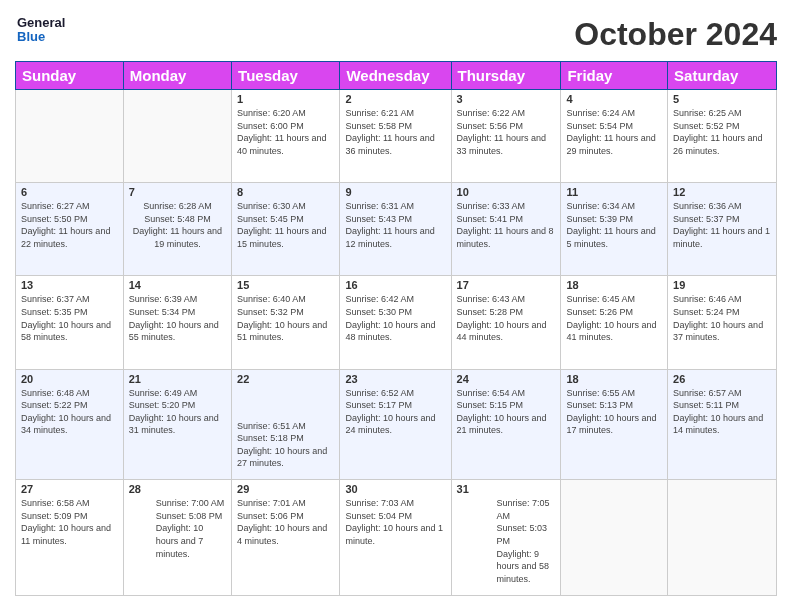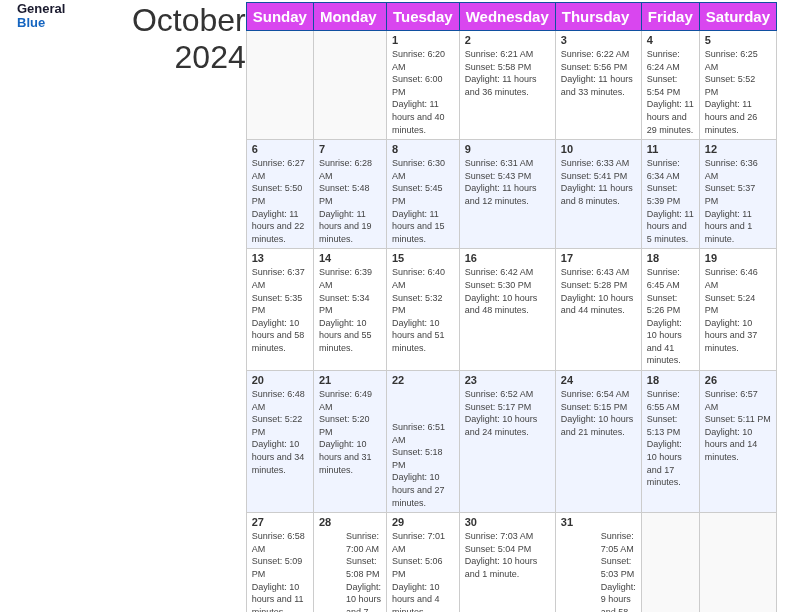--- a/index.html
+++ b/index.html
@@ -6,40 +6,40 @@
     body {
       font-family: Arial, sans-serif;
       background: #fff;
       width: 792px;
       height: 612px;
       overflow: hidden;
     }
     .page {
       width: 792px;
       height: 612px;
-      padding: 2px 15px;
+      padding: 16px 15px;
       display: flex;
-      flex-direction: row;
+      flex-direction: column;
     }
     .header {
       display: flex;
       justify-content: space-between;
       align-items: flex-start;
       margin-bottom: 8px;
     }
     .logo {
       display: flex;
       align-items: center;
     }
     .title-area {
       text-align: right;
     }
     .month-title {
       font-size: 32px;
-      font-weight: normal;
+      font-weight: bold;
       color: #333;
     }
     .subtitle {
       font-size: 14px;
       color: #555;
     }
     .calendar {
       flex: 1;
       border-collapse: collapse;
       width: 100%;
@@ -149,21 +149,21 @@
         </tr>
         <tr class="row-shade">
           <td>
             <span class="day-num">6</span>
             <div class="day-info" style="white-space: pre-line;">Sunrise: 6:27 AM
 Sunset: 5:50 PM
 Daylight: 11 hours and 22 minutes.</div>
           </td>
           <td>
             <span class="day-num">7</span>
-            <div class="day-info" style="white-space: pre-line;">Sunrise: 6:28 AM
+            <div class="day-info" style="white-space: pre-line; text-align: center;">Sunrise: 6:28 AM
 Sunset: 5:48 PM
 Daylight: 11 hours and 19 minutes.</div>
           </td>
           <td>
             <span class="day-num">8</span>
             <div class="day-info" style="white-space: pre-line;">Sunrise: 6:30 AM
 Sunset: 5:45 PM
 Daylight: 11 hours and 15 minutes.</div>
           </td>
           <td>

